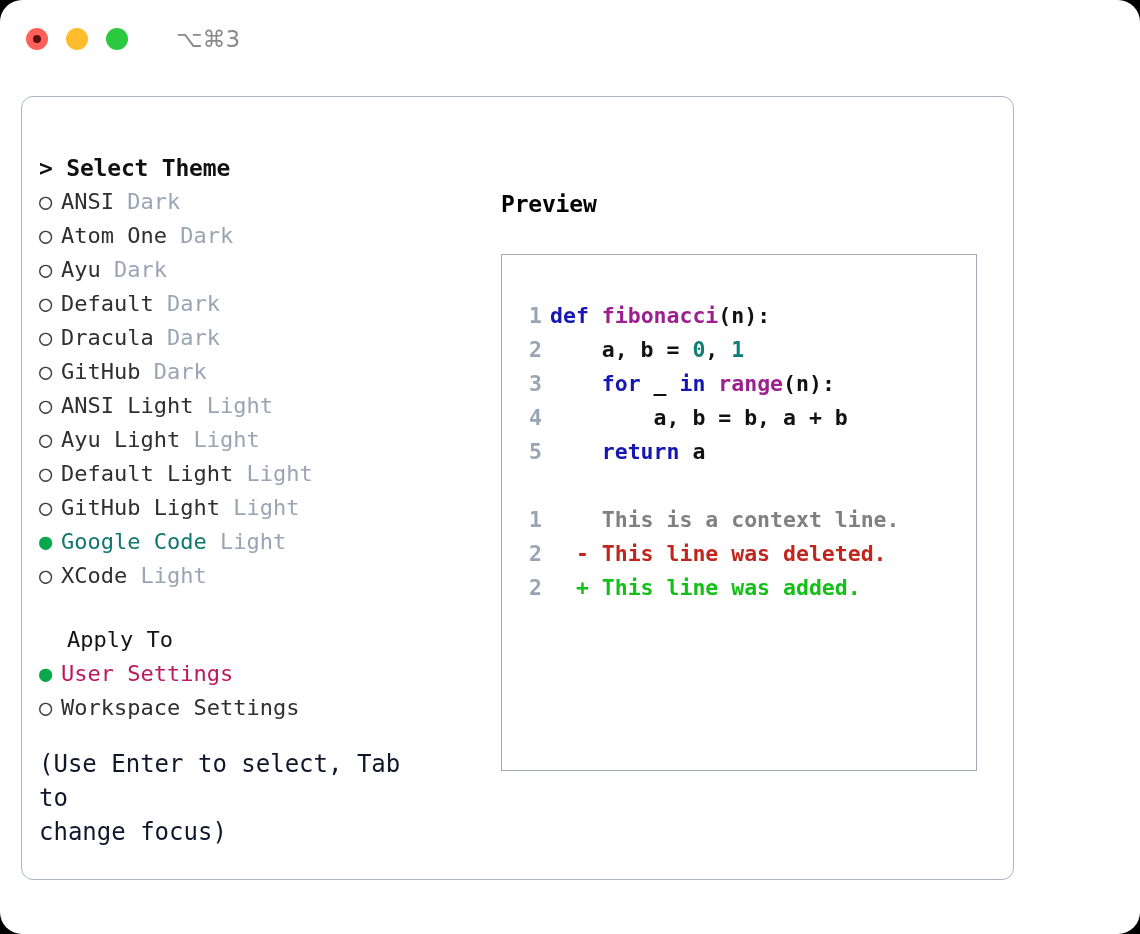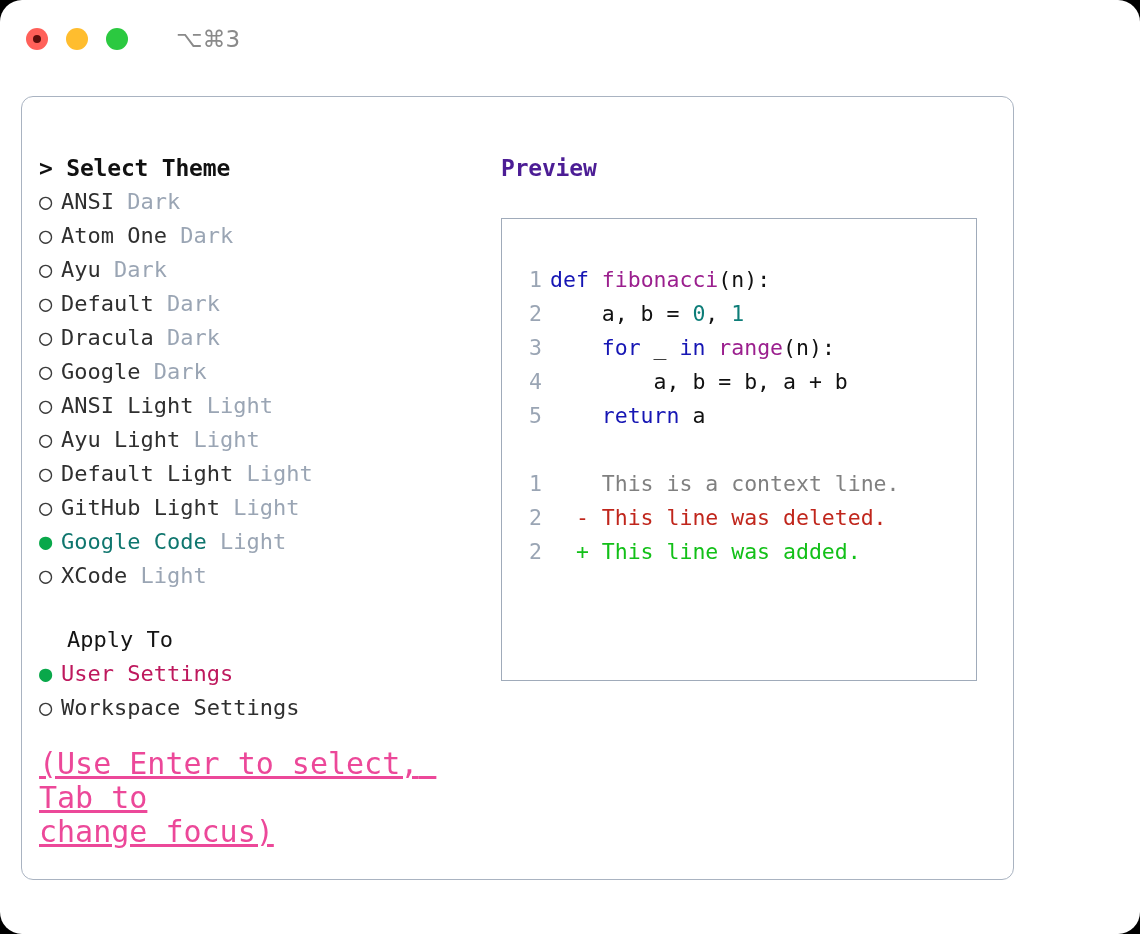--- a/index.html
+++ b/index.html
@@ -126,50 +126,51 @@
     padding-left: 28px;
   }
 
   .apply-name { color: #2f2f2f; }
   .apply-row.selected .apply-name { color: #be185d; }
 
   #spacer-block { height: 30px; }
   #spacer-block2 { height: 22px; }
 
   #hint-text {
-    color: #ec4899;
-    font-size: 30px;
+    color: #0f172a;
+    font-size: 24px;
     line-height: 34px;
     width: 400px;
     white-space: pre-wrap;
-    text-decoration: underline;
   }
 
   
   #preview-column {
     position: absolute;
     left: 479px;
     top: 54px;
     width: 490px;
   }
   #preview-header {
     font-weight: bold;
     font-size: 23px;
-    color: #4c1d95;
+    color: #000000;
     line-height: 34px;
     letter-spacing: -0.2px;
+    margin-top: 36px;
   }
   #preview-box {
     margin-top: 33px;
     width: 476px;
-    height: 463px;
+    height: 517px;
     border: 1.6px solid #a0abba;
     box-sizing: border-box;
     background: #ffffff;
     padding: 44px 0 0 14px;
+    font-weight: bold;
   }
   .code-line {
     font-size: 21.5px;
     line-height: 34px;
     white-space: pre;
     color: #111111;
   }
   .lineno {
     color: #9aa5b4;
     display: inline-block;
@@ -205,21 +206,21 @@
   <div id="main-panel">
 
     <div id="theme-column">
       <div class="row" id="select-theme-header">&gt; Select Theme</div>
       <div id="theme-list">
           <div class="row theme-row"><span class="bullet">○</span><span class="theme-name">ANSI</span><span> </span><span class="theme-tag">Dark</span></div>
           <div class="row theme-row"><span class="bullet">○</span><span class="theme-name">Atom One</span><span> </span><span class="theme-tag">Dark</span></div>
           <div class="row theme-row"><span class="bullet">○</span><span class="theme-name">Ayu</span><span> </span><span class="theme-tag">Dark</span></div>
           <div class="row theme-row"><span class="bullet">○</span><span class="theme-name">Default</span><span> </span><span class="theme-tag">Dark</span></div>
           <div class="row theme-row"><span class="bullet">○</span><span class="theme-name">Dracula</span><span> </span><span class="theme-tag">Dark</span></div>
-          <div class="row theme-row"><span class="bullet">○</span><span class="theme-name">Google</span><span> </span><span class="theme-tag">Dark</span></div>
+          <div class="row theme-row"><span class="bullet">○</span><span class="theme-name">GitHub</span><span> </span><span class="theme-tag">Dark</span></div>
           <div class="row theme-row"><span class="bullet">○</span><span class="theme-name">ANSI Light</span><span> </span><span class="theme-tag">Light</span></div>
           <div class="row theme-row"><span class="bullet">○</span><span class="theme-name">Ayu Light</span><span> </span><span class="theme-tag">Light</span></div>
           <div class="row theme-row"><span class="bullet">○</span><span class="theme-name">Default Light</span><span> </span><span class="theme-tag">Light</span></div>
           <div class="row theme-row"><span class="bullet">○</span><span class="theme-name">GitHub Light</span><span> </span><span class="theme-tag">Light</span></div>
           <div class="row theme-row selected"><span class="bullet selected">●</span><span class="theme-name">Google Code</span><span> </span><span class="theme-tag">Light</span></div>
           <div class="row theme-row"><span class="bullet">○</span><span class="theme-name">XCode</span><span> </span><span class="theme-tag">Light</span></div>
         </div>
 
       <div id="spacer-block"></div>
 

